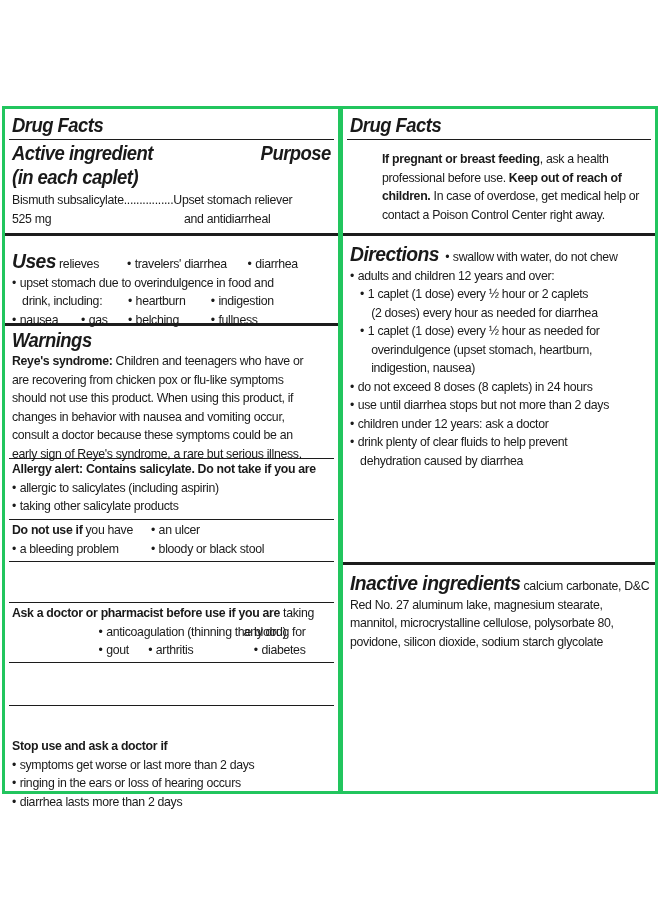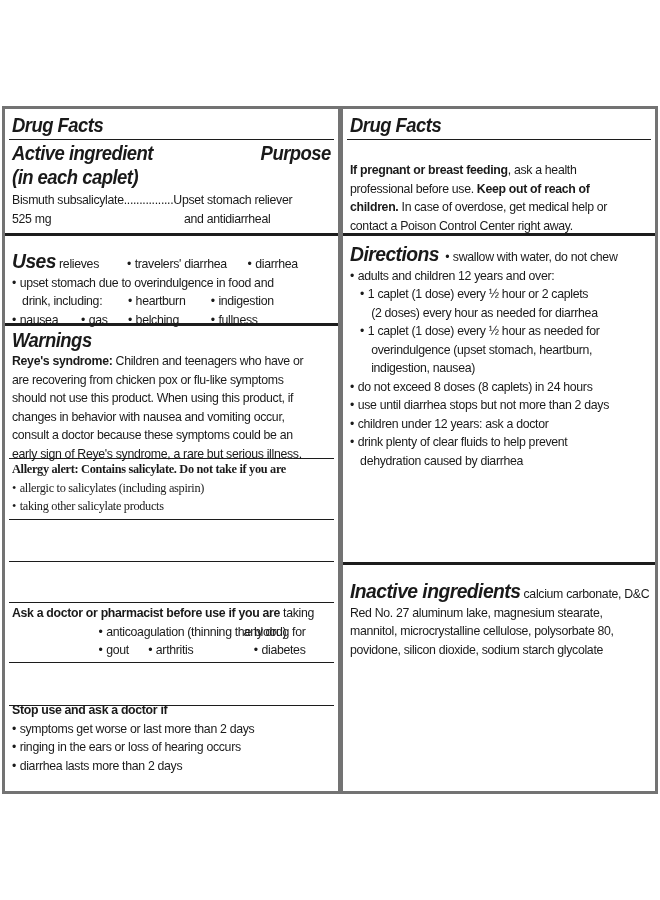--- a/index.html
+++ b/index.html
@@ -1,17 +1,17 @@
 <!DOCTYPE html>
 <html><head>
 <meta charset="utf-8">
 <style>
   html, body { margin:0; padding:0; background:#ffffff; }
   body { width:660px; height:900px; position:relative; font-family:"Liberation Sans", sans-serif; color:#1a1a1a; overflow:hidden; }
-  .panel { position:absolute; top:106px; border:3px solid #737373; box-sizing:border-box; background:#fff; }
+  .panel { position:absolute; top:106px; border:3px solid #22c55e; box-sizing:border-box; background:#fff; }
   #left { left:2px; width:339px; height:688px; }
   #right { left:340px; width:318px; height:688px; }
   .sec { position:absolute; left:0; right:0; box-sizing:border-box; padding:0 7px 0 7px; }
   .thick { border-top:3px solid #1c1c1c; }
   .hline { position:absolute; left:4px; right:4px; height:0; border-top:1.5px solid #1c1c1c; }
   .title { font-weight:bold; font-style:italic; font-size:21px; line-height:24px; letter-spacing:-0.6px; transform:scaleX(0.88); transform-origin:left; white-space:nowrap; display:inline-block; }
   .htitle { font-weight:bold; font-style:italic; font-size:21px; letter-spacing:-0.6px; }
   .txt { font-size:13.4px; line-height:18.5px; letter-spacing:-0.35px; white-space:nowrap; transform:scaleX(0.92); transform-origin:left; }
   .b { font-weight:bold; }
   .dot::before { content:"\2022"; padding-right:4px; }
@@ -66,62 +66,72 @@
     <div class="title" style="display:block;">Warnings</div>
     <div class="txt"><span class="b">Reye's syndrome:</span> <span>Children and teenagers who have or</span></div>
     <div class="txt">are recovering from chicken pox or flu-like symptoms</div>
     <div class="txt">should not use this product. When using this product, if</div>
     <div class="txt">changes in behavior with nausea and vomiting occur,</div>
     <div class="txt">consult a doctor because these symptoms could be an</div>
     <div class="txt">early sign of Reye's syndrome, a rare but serious illness.</div>
   </div>
 
   <div class="hline" style="top:349px;"></div>
-  <div class="sec" style="top:351px;font-family:Liberation Serif, serif;">
+  <div class="sec" style="top:351px;">
     <div class="txt b">Allergy alert: Contains salicylate. Do not take if you are</div>
     <div class="txt dot">allergic to salicylates (including aspirin)</div>
     <div class="txt dot">taking other salicylate products</div>
   </div>
 
   <div class="hline" style="top:410px;"></div>
+  <div class="sec" style="top:412px;">
+    <div class="txt" style="position:relative;">
+      <span class="b">Do not use if</span> <span>you have</span>
+      <span class="dot" style="position:absolute; left:151px;">an ulcer</span>
+    </div>
+    <div class="txt" style="position:relative;">
+      <span class="dot">a bleeding problem</span>
+      <span class="dot" style="position:absolute; left:151px;">bloody or black stool</span>
+    </div>
+  </div>
 
   <div class="hline" style="top:452px;"></div>
 
   <div class="hline" style="top:493px;"></div>
   <div class="sec" style="top:495px;text-align:right;">
     <div class="txt"><span class="b">Ask a doctor or pharmacist before use if you are</span> <span>taking</span></div>
     <div class="txt" style="position:relative;">
       <span>any drug for</span>
       <span class="dot" style="position:absolute; left:94px;">anticoagulation (thinning the blood)</span>
     </div>
     <div class="txt" style="position:relative;">
       <span class="dot">diabetes</span>
       <span class="dot" style="position:absolute; left:94px;">gout</span>
       <span class="dot" style="position:absolute; left:148px;">arthritis</span>
     </div>
   </div>
 
   <div class="hline" style="top:553px;"></div>
 
   <div class="hline" style="top:596px;"></div>
-  <div class="sec" style="top:592px;">
+  <div class="sec" style="top:628px;">
     <div class="txt b">Stop use and ask a doctor if</div>
     <div class="txt dot">symptoms get worse or last more than 2 days</div>
     <div class="txt dot">ringing in the ears or loss of hearing occurs</div>
     <div class="txt dot">diarrhea lasts more than 2 days</div>
   </div>
 </div>
 
 <div id="right" class="panel">
   <div class="sec" style="top:4px;">
     <span class="title">Drug Facts</span>
   </div>
   <div class="hline" style="top:30px;"></div>
 
-  <div class="sec" style="top:52px;">
+  <div class="sec" style="top:41px;margin-left:32px;">
     <div class="txt"><span class="b">If pregnant or breast feeding</span><span>, ask a health</span></div>
     <div class="txt"><span>professional before use.</span> <span class="b">Keep out of reach of</span></div>
     <div class="txt"><span class="b">children.</span> <span>In case of overdose, get medical help or</span></div>
     <div class="txt">contact a Poison Control Center right away.</div>
   </div>
 
   <div class="sec thick" style="top:124px; padding-top:9px;">
     <div class="txt"><span class="htitle">Directions</span> &nbsp;<span class="dot">swallow with water, do not chew</span></div>
     <div class="txt dot">adults and children 12 years and over:</div>
     <div class="txt dot in">1 caplet (1 dose) every ½ hour or 2 caplets</div>
@@ -130,19 +140,19 @@
     <div class="txt" style="padding-left:23px;">overindulgence (upset stomach, heartburn,</div>
     <div class="txt" style="padding-left:23px;">indigestion, nausea)</div>
     <div class="txt dot">do not exceed 8 doses (8 caplets) in 24 hours</div>
     <div class="txt dot">use until diarrhea stops but not more than 2 days</div>
     <div class="txt dot">children under 12 years: ask a doctor</div>
     <div class="txt dot">drink plenty of clear fluids to help prevent</div>
     <div class="txt" style="padding-left:11px;">dehydration caused by diarrhea</div>
   </div>
 
 
-  <div class="sec thick" style="top:453px; padding-top:17px;">
+  <div class="sec thick" style="top:453px; padding-top:9px;">
     <div class="txt"><span class="htitle">Inactive ingredients</span> <span>calcium carbonate, D&amp;C</span></div>
     <div class="txt">Red No. 27 aluminum lake, magnesium stearate,</div>
     <div class="txt">mannitol, microcrystalline cellulose, polysorbate 80,</div>
     <div class="txt">povidone, silicon dioxide, sodium starch glycolate</div>
   </div>
 </div>
 
 </body></html>

